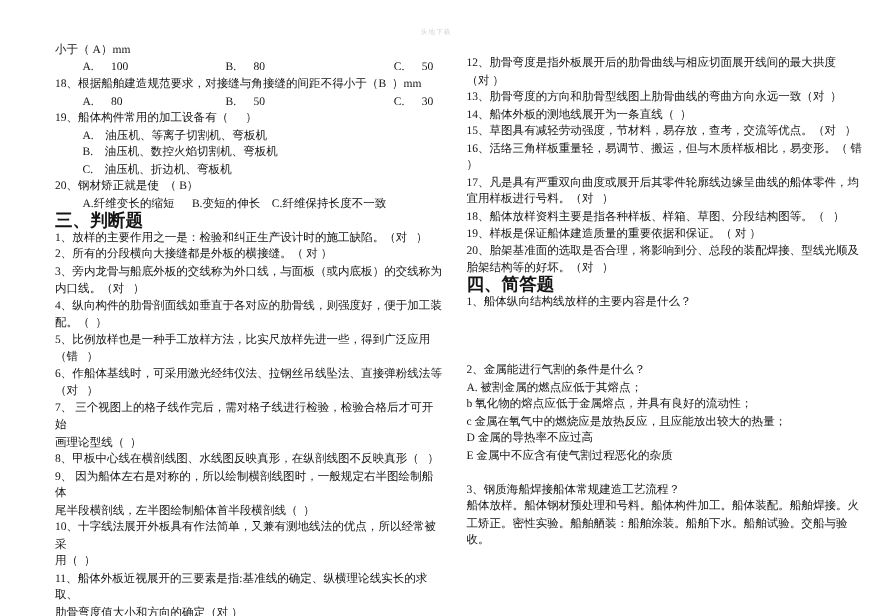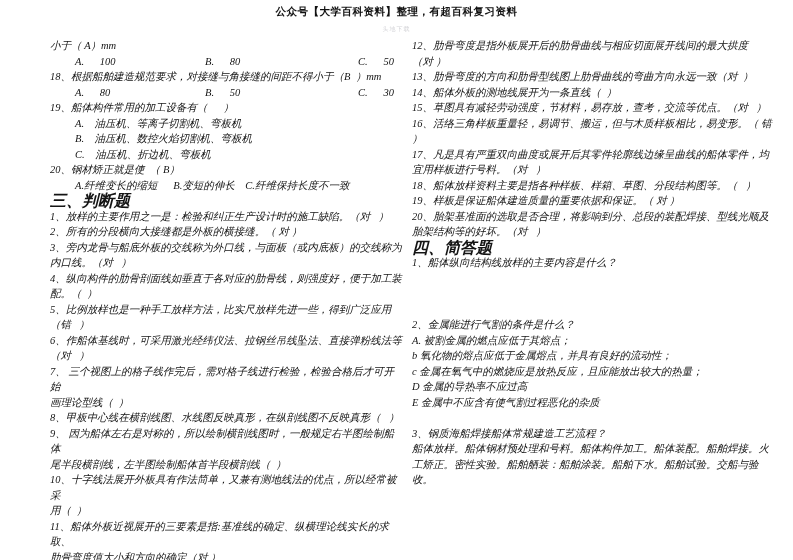--- a/index.html
+++ b/index.html
@@ -38,22 +38,22 @@
     letter-spacing: 1px;
   }
   .col {
     position: absolute;
     top: 38px;
     font-size: 10.5px;
     line-height: 15.5px;
     white-space: pre-wrap;
   }
   .col-left  { left: 50px;  width: 354px; }
-  .col-right { left: 412px; width: 366px; }
-  .line { min-height: 15.5px; font-style: italic; }
+  .col-right { left: 424px; width: 366px; margin-top: 12px; }
+  .line { min-height: 15.5px; }
   .indent1 { padding-left: 25px; }
   .bold { font-weight: bold; font-size: 16px; }
   .cols { display: flex; }
   .cols span:nth-child(1) { width: 130px; }
   .cols span:nth-child(2) { width: 125px; }
   .cols span:nth-child(3) { flex: 1; margin-left: 28px; }
   .footer {
     position: absolute;
     top: 514px;
     left: 0;
@@ -70,21 +70,20 @@
     font-size: 9px;
     font-weight: normal;
     margin-left: 1px;
   }
 </style>
 </head>
 <body>
 
 <div class="page">
 
-  <div class="header">公众号【大学百科资料】整理，有超百科复习资料</div>
 
   <div class="wm-top">头地下载</div>
 
   <div class="col col-left"><div class="line">小于（ A）mm</div><div class="line indent1 cols"><span>A.      100</span><span>B.      80</span><span>C.      50</span></div><div class="line">18、根据船舶建造规范要求，对接缝与角接缝的间距不得小于（B  ）mm</div><div class="line indent1 cols"><span>A.      80</span><span>B.      50</span><span>C.      30</span></div><div class="line">19、船体构件常用的加工设备有（      ）</div><div class="line indent1">A.    油压机、等离子切割机、弯板机</div><div class="line indent1">B.    油压机、数控火焰切割机、弯板机</div><div class="line indent1">C.    油压机、折边机、弯板机</div><div class="line">20、钢材矫正就是使  （ B）</div><div class="line indent1">A.纤维变长的缩短      B.变短的伸长    C.纤维保持长度不一致</div><div class="line bold">三、判断题</div><div class="line">1、放样的主要作用之一是：检验和纠正生产设计时的施工缺陷。（对   ）</div><div class="line">2、所有的分段横向大接缝都是外板的横接缝。（ 对 ）</div><div class="line">3、旁内龙骨与船底外板的交线称为外口线，与面板（或内底板）的交线称为</div><div class="line">内口线。（对   ）</div><div class="line">4、纵向构件的肋骨剖面线如垂直于各对应的肋骨线，则强度好，便于加工装</div><div class="line">配。（  ）</div><div class="line">5、比例放样也是一种手工放样方法，比实尺放样先进一些，得到广泛应用</div><div class="line">（错   ）</div><div class="line">6、作船体基线时，可采用激光经纬仪法、拉钢丝吊线坠法、直接弹粉线法等</div><div class="line">（对   ）</div><div class="line">7、 三个视图上的格子线作完后，需对格子线进行检验，检验合格后才可开始</div><div class="line">画理论型线（  ）</div><div class="line">8、甲板中心线在横剖线图、水线图反映真形，在纵剖线图不反映真形（   ）</div><div class="line">9、 因为船体左右是对称的，所以绘制横剖线图时，一般规定右半图绘制船体</div><div class="line">尾半段横剖线，左半图绘制船体首半段横剖线（  ）</div><div class="line">10、十字线法展开外板具有作法简单，又兼有测地线法的优点，所以经常被采</div><div class="line">用（  ）</div><div class="line">11、船体外板近视展开的三要素是指:基准线的确定、纵横理论线实长的求取、</div><div class="line">肋骨弯度值大小和方向的确定（对 ）</div></div>
 
   <div class="col col-right"><div class="line">12、肋骨弯度是指外板展开后的肋骨曲线与相应切面展开线间的最大拱度</div><div class="line">（对 ）</div><div class="line">13、肋骨弯度的方向和肋骨型线图上肋骨曲线的弯曲方向永远一致（对  ）</div><div class="line">14、船体外板的测地线展开为一条直线（  ）</div><div class="line">15、草图具有减轻劳动强度，节材料，易存放，查考，交流等优点。（对   ）</div><div class="line">16、活络三角样板重量轻，易调节、搬运，但与木质样板相比，易变形。（ 错 ）</div><div class="line">17、凡是具有严重双向曲度或展开后其零件轮廓线边缘呈曲线的船体零件，均</div><div class="line">宜用样板进行号料。（对   ）</div><div class="line">18、船体放样资料主要是指各种样板、样箱、草图、分段结构图等。（   ）</div><div class="line">19、样板是保证船体建造质量的重要依据和保证。（ 对 ）</div><div class="line">20、胎架基准面的选取是否合理，将影响到分、总段的装配焊接、型线光顺及</div><div class="line">胎架结构等的好坏。（对   ）</div><div class="line bold">四、简答题</div><div class="line">1、船体纵向结构线放样的主要内容是什么？</div><div class="line">&nbsp;</div><div class="line">&nbsp;</div><div class="line">&nbsp;</div><div class="line">2、金属能进行气割的条件是什么？</div><div class="line">A. 被割金属的燃点应低于其熔点；</div><div class="line">b 氧化物的熔点应低于金属熔点，并具有良好的流动性；</div><div class="line">c 金属在氧气中的燃烧应是放热反应，且应能放出较大的热量；</div><div class="line">D 金属的导热率不应过高</div><div class="line">E 金属中不应含有使气割过程恶化的杂质</div><div class="line">&nbsp;</div><div class="line">3、钢质海船焊接船体常规建造工艺流程？</div><div class="line">船体放样。船体钢材预处理和号料。船体构件加工。船体装配。船舶焊接。火</div><div class="line">工矫正。密性实验。船舶舾装：船舶涂装。船舶下水。船舶试验。交船与验收。</div></div>
 
 
 </div>
 

